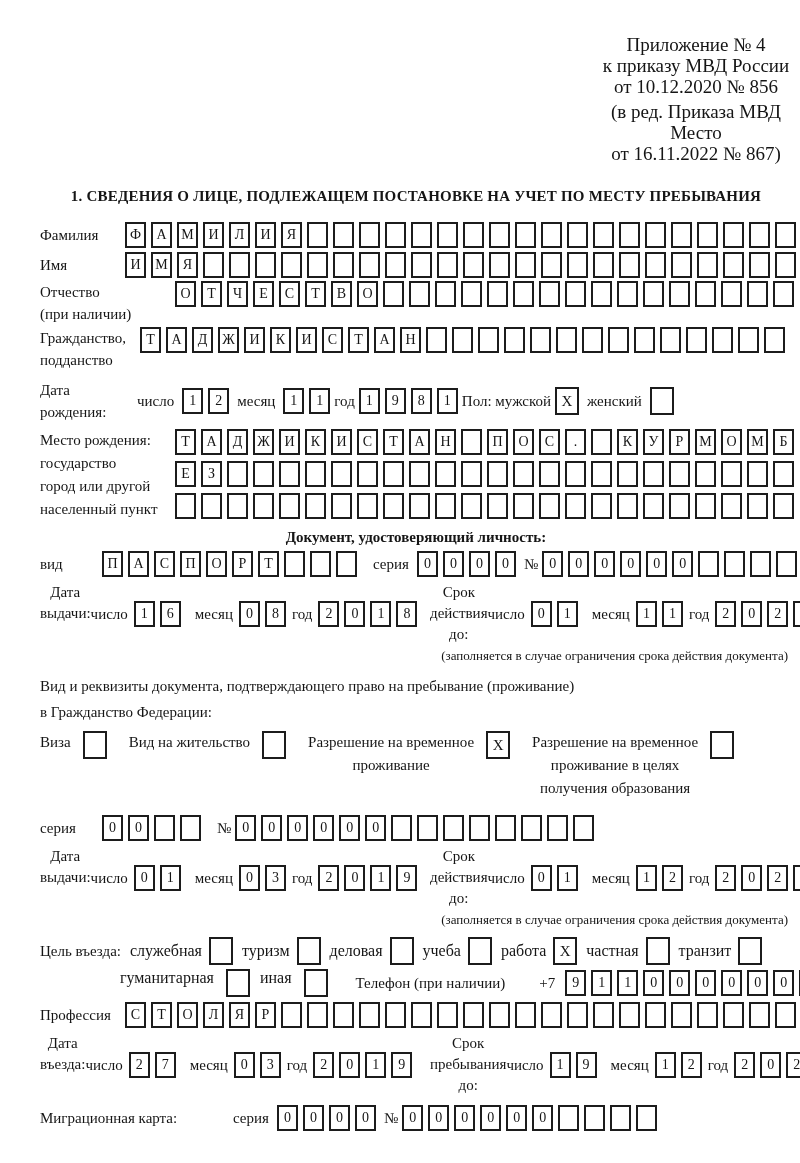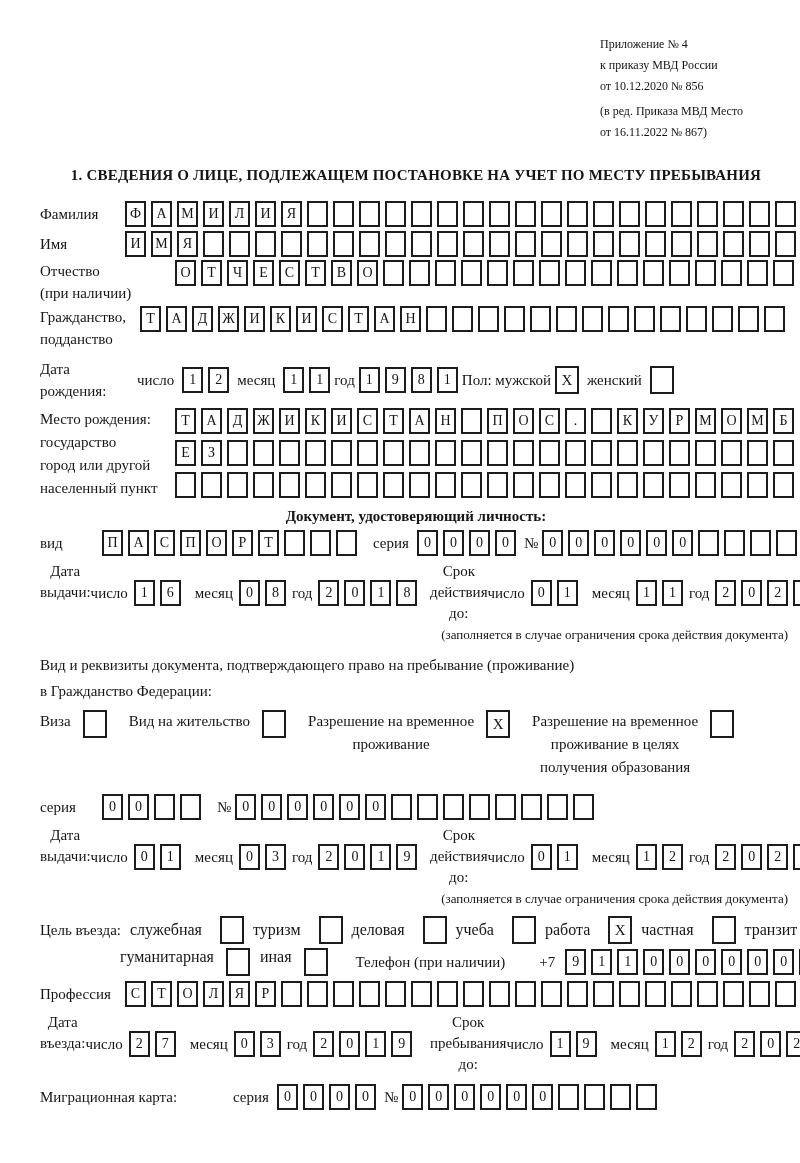--- a/index.html
+++ b/index.html
@@ -1,20 +1,20 @@
 <!DOCTYPE html>
 <html><head>
 <meta charset="utf-8">
 <style>
   html,body{margin:0;padding:0;background:#fff;}
   body{width:800px;height:1163px;overflow:hidden;font-family:"Liberation Serif","DejaVu Serif",serif;color:#151515;}
   .page{box-sizing:border-box;width:800px;height:1163px;padding:34px 8px 0 40px;position:relative;}
 
   
-  .annex{margin-left:auto;width:192px;font-size:12px;line-height:21px;}
+  .annex{margin-left:auto;width:192px;font-size:19px;line-height:21px;text-align:center;}
   .annex .gap{height:4px;}
   .forma{text-align:right;padding-right:28px;margin-top:12px;font-weight:bold;font-size:16px;letter-spacing:.5px;}
 
   
   .title{margin-top:20px;text-align:center;font-weight:bold;font-size:16px;line-height:23px;letter-spacing:.2px;}
   .blank-line{display:inline-block;width:46px;border-bottom:2px solid #222;margin-left:10px;vertical-align:baseline;}
   .section-title{margin-top:24px;margin-bottom:16px;font-weight:bold;font-size:15px;letter-spacing:.2px;text-align:center;}
 
   
   .frow{display:flex;align-items:center;margin-bottom:2px;min-height:28px;}
@@ -42,21 +42,21 @@
   .para{font-size:15px;line-height:26px;}
 
   
   .optrow4{display:flex;align-items:flex-start;margin:6px 0 14px;}
   .opt{display:inline-flex;align-items:flex-start;gap:12px;}
   .optlines{display:inline-block;text-align:center;font-size:15px;line-height:23px;}
   .optrow4 .opt + .opt{margin-left:22px;}
 
   
   .purpose{gap:9px;}
-  .purpose .opt{gap:18px;align-items:center;}
+  .purpose .opt{gap:7px;align-items:center;}
   .purpose2{padding-left:80px;gap:10px;margin-top:4px;}
   .mlt{margin-left:16px;} .mls{margin-left:8px;}
 </style>
 </head>
 <body>
 
 <div class="page">
 
   <div class="annex">
     <div>Приложение № 4</div>

